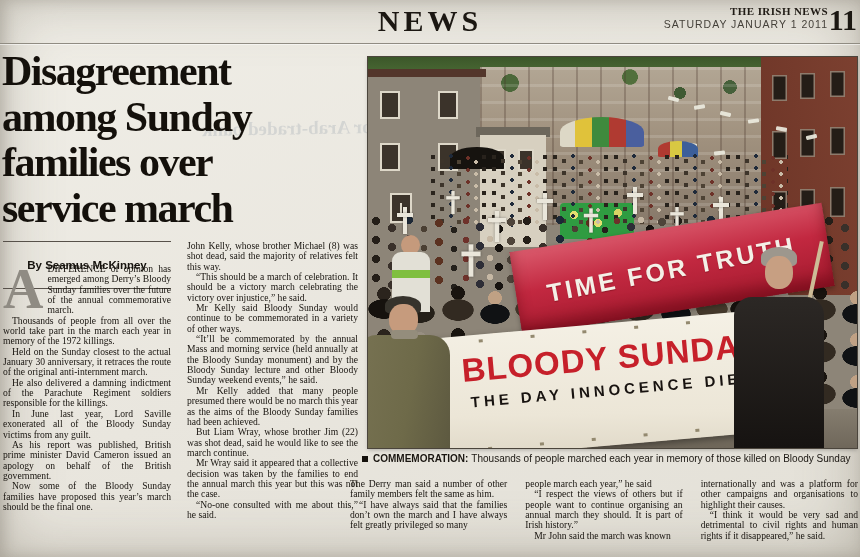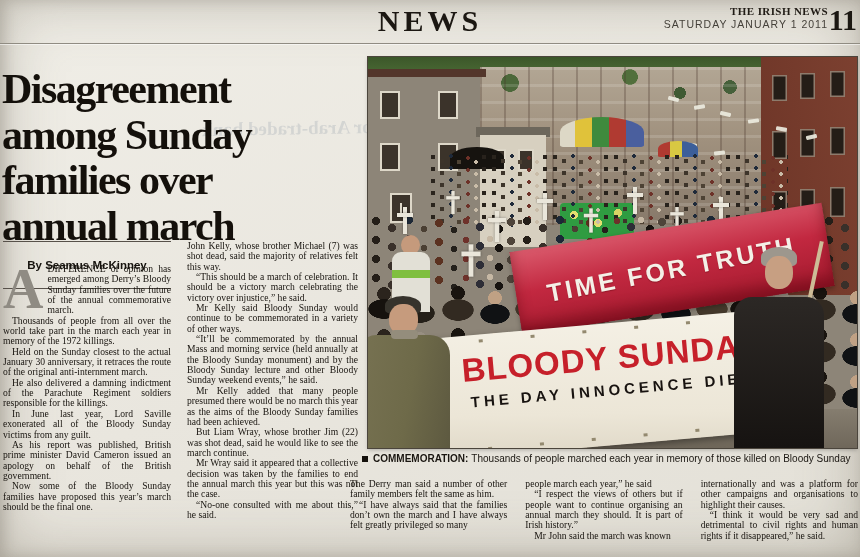--- a/index.html
+++ b/index.html
@@ -16,21 +16,21 @@
   .paper-date{font:400 10.5px/13px "Liberation Sans",sans-serif;color:#45413a;letter-spacing:1px;}
   .page-num{position:absolute;right:3px;top:3px;font:700 30px/34px "Liberation Serif",serif;color:#1b1712;}
   .header-rule{position:absolute;left:0;right:0;top:43px;height:1px;background:#908c82;box-shadow:0 1px 0 rgba(255,255,255,.55);}
 
   
   .ghost{position:absolute;left:148px;top:118px;width:230px;z-index:1;
       transform:scaleX(-1) rotate(1deg);font:700 19px/22px "Liberation Serif",serif;
       color:#5f7089;opacity:.17;white-space:nowrap;}
 
   
-  .headline{position:absolute;left:2px;top:67px;width:364px;z-index:2;color:#14100b;}
+  .headline{position:absolute;left:2px;top:49px;width:364px;z-index:2;color:#14100b;}
   .hl-line{font:700 42px/45.5px "Liberation Serif",serif;letter-spacing:-1.5px;}
   .byline{position:absolute;left:3px;top:241px;width:168px;z-index:2;text-align:center;
       font:700 11.5px/14px "Liberation Sans",sans-serif;color:#16130e;
       border-top:1px solid #57514a;border-bottom:1px solid #57514a;padding:16px 0;}
   .col,.bottom-col{font-family:"Liberation Serif",serif;font-size:9.6px;line-height:10.35px;
       color:#17130e;text-align:justify;}
   .col{position:absolute;z-index:2;}
   .col p,.bottom-col p{margin:0;}
   .col p + p,.bottom-col p + p{text-indent:9px;}
   #col1{left:3px;top:264px;width:168px;}
@@ -164,37 +164,37 @@
   </div>
   <div class="page-num">11</div>
   <div class="header-rule"></div>
 
   <div class="ghost">for Arab-traded bank</div>
 
   <div class="headline">
     <div class="hl-line">Disagreement</div>
     <div class="hl-line">among Sunday</div>
     <div class="hl-line">families over</div>
-    <div class="hl-line">annual march</div>
+    <div class="hl-line">service march</div>
   </div>
 
   <div class="byline">By Seamus McKinney</div>
 
   <div class="col" id="col1">
     <p class="lead"><span class="dropcap">A</span><span>DIFFERENCE of opinion has emerged among Derry’s Bloody Sunday families over the future of the annual commemorative march.</span></p>
     <p>Thousands of people from all over the world take part in the march each year in memory of the 1972 killings.</p>
     <p>Held on the Sunday closest to the actual January 30 anniversary, it retraces the route of the original anti-internment march.</p>
     <p>He also delivered a damning indictment of the Parachute Regiment soldiers responsible for the killings.</p>
     <p>In June last year, Lord Saville exonerated all of the Bloody Sunday victims from any guilt.</p>
     <p>As his report was published, British prime minister David Cameron issued an apology on behalf of the British government.</p>
     <p>Now some of the Bloody Sunday families have proposed this year’s march should be the final one.</p>
   </div>
 
   <div class="col" id="col2">
-    <p>John Kelly, whose brother Michael (7) was shot dead, said the majority of relatives felt this way.</p>
+    <p>John Kelly, whose brother Michael (8) was shot dead, said the majority of relatives felt this way.</p>
     <p>“This should be a march of celebration. It should be a victory march celebrating the victory over injustice,” he said.</p>
     <p>Mr Kelly said Bloody Sunday would continue to be commemorated in a variety of other ways.</p>
     <p>“It’ll be commemorated by the annual Mass and morning service (held annually at the Bloody Sunday monument) and by the Bloody Sunday lecture and other Bloody Sunday weekend events,” he said.</p>
     <p>Mr Kelly added that many people presumed there would be no march this year as the aims of the Bloody Sunday families had been achieved.</p>
     <p>But Liam Wray, whose brother Jim (22) was shot dead, said he would like to see the march continue.</p>
     <p>Mr Wray said it appeared that a collective decision was taken by the families to end the annual march this year but this was not the case.</p>
     <p>“No-one consulted with me about this,” he said.</p>
   </div>
 
   <div class="photo">

